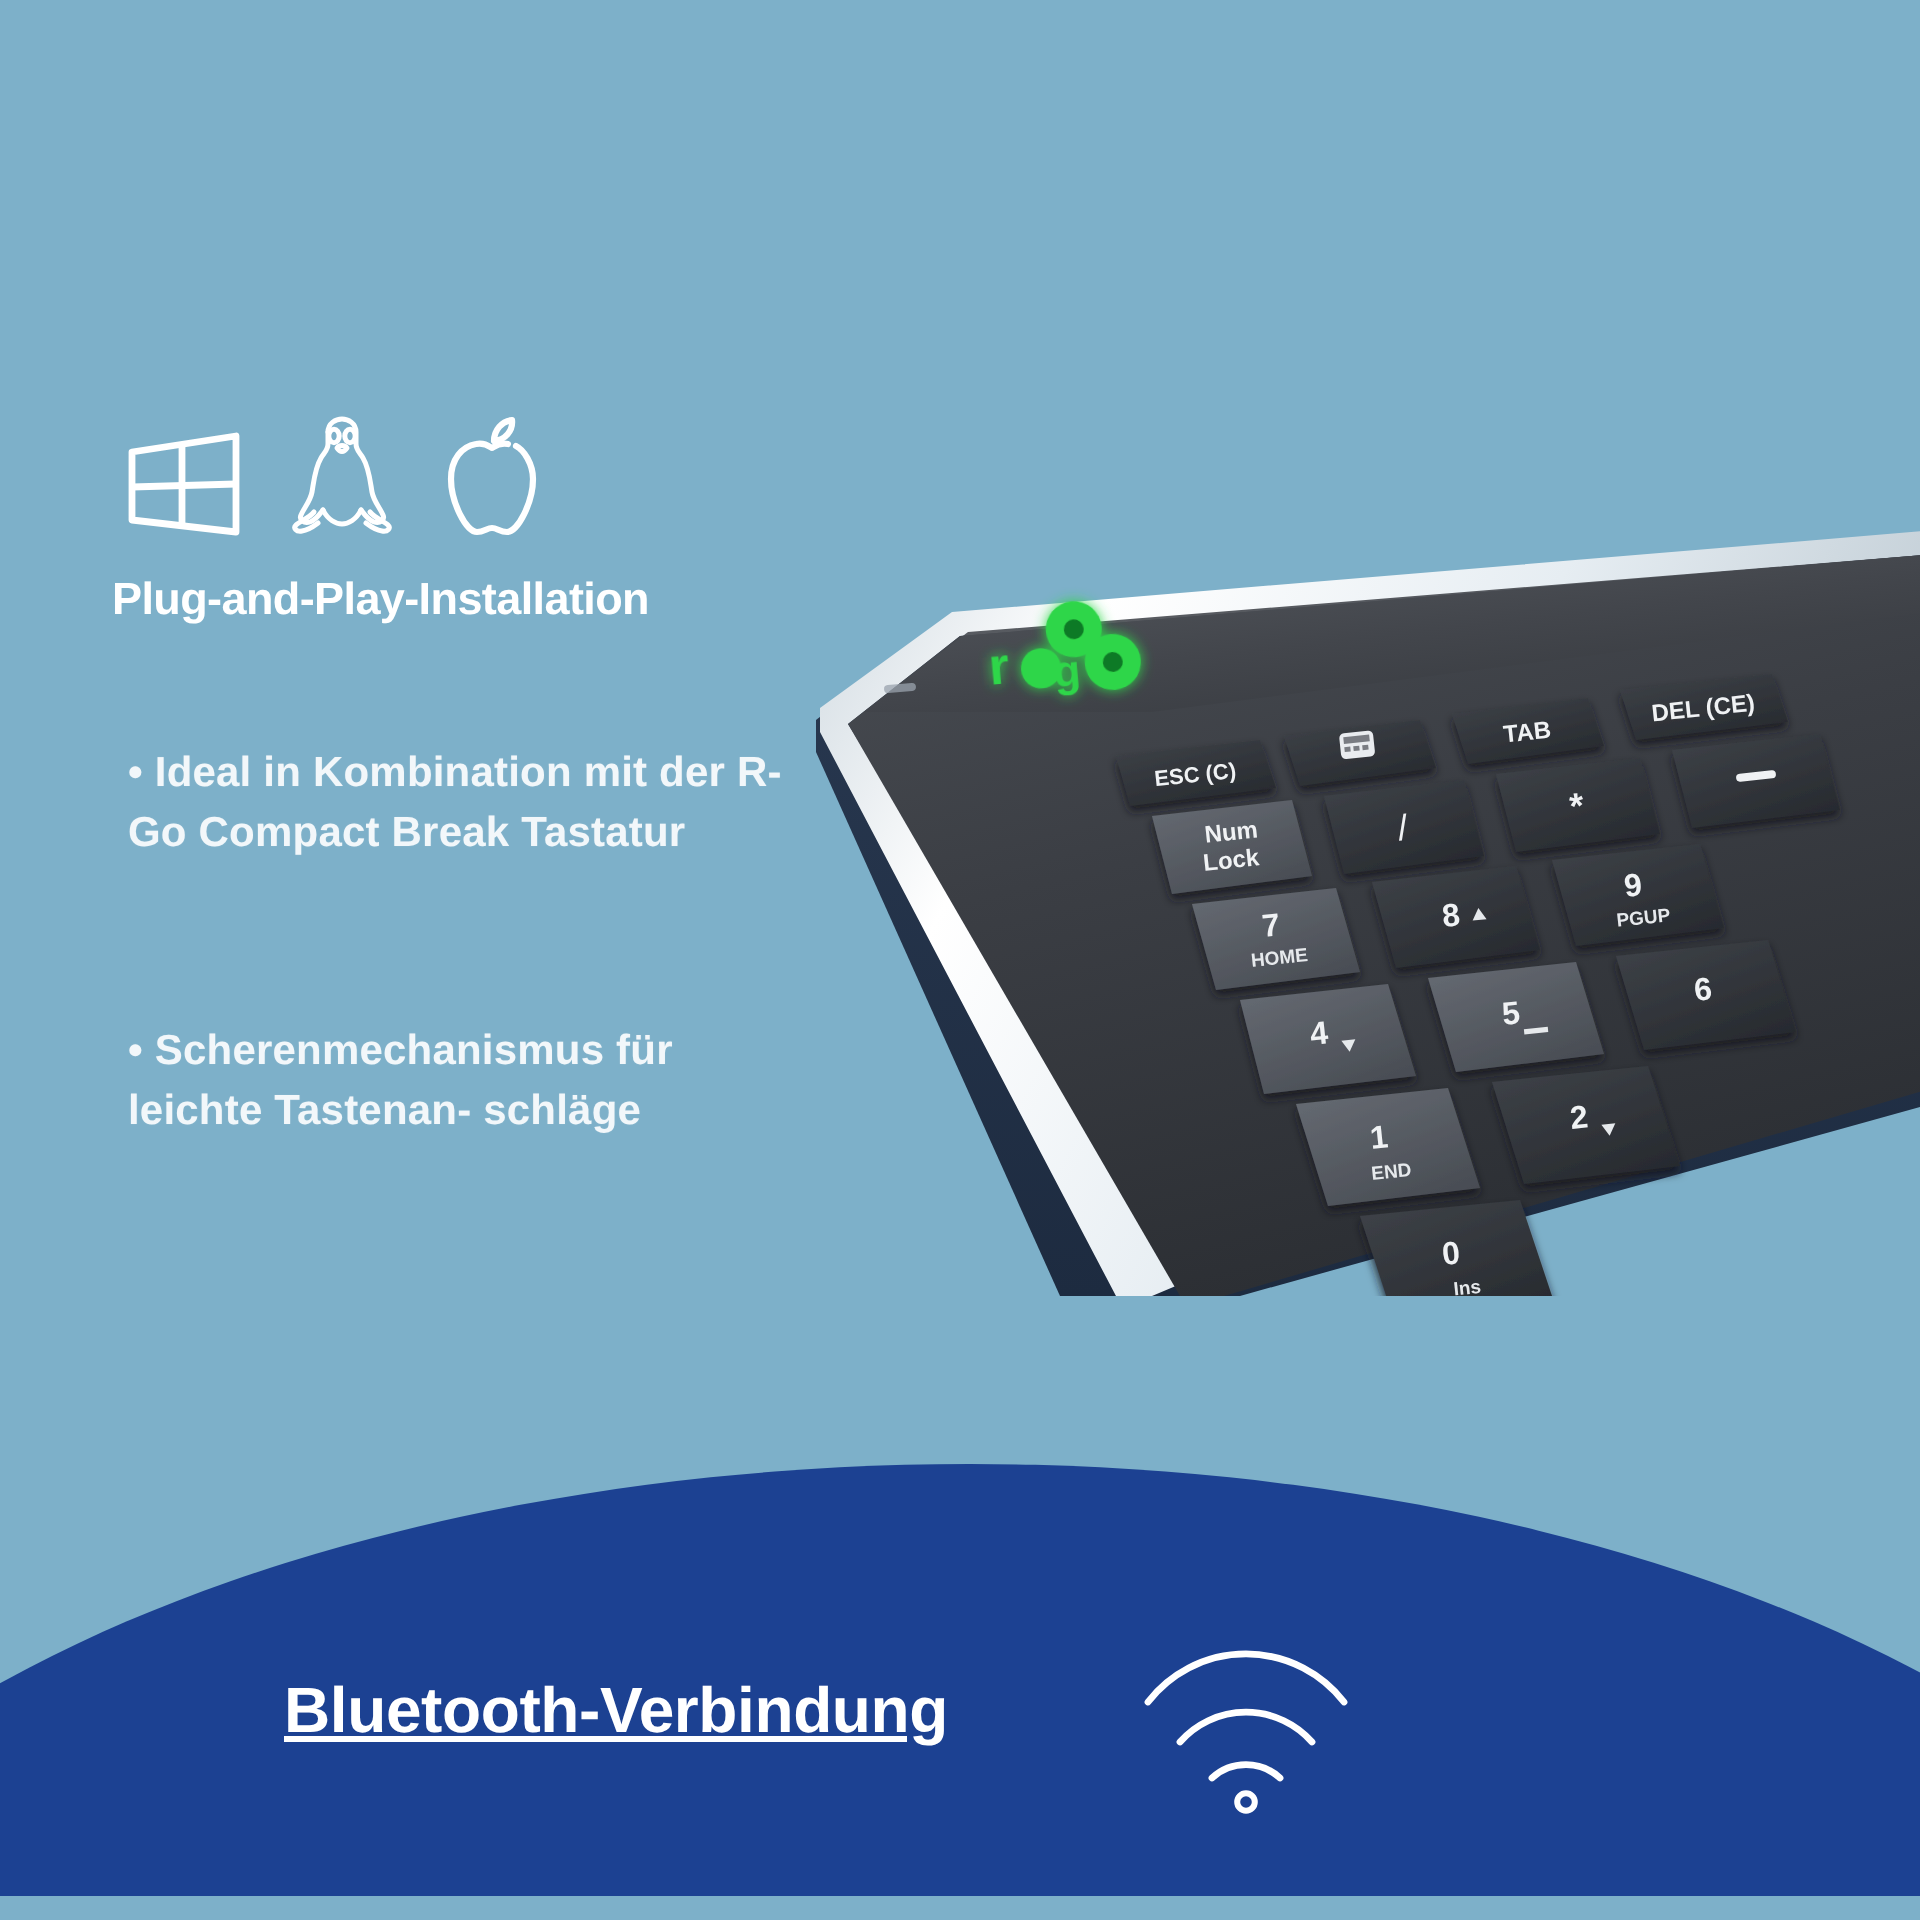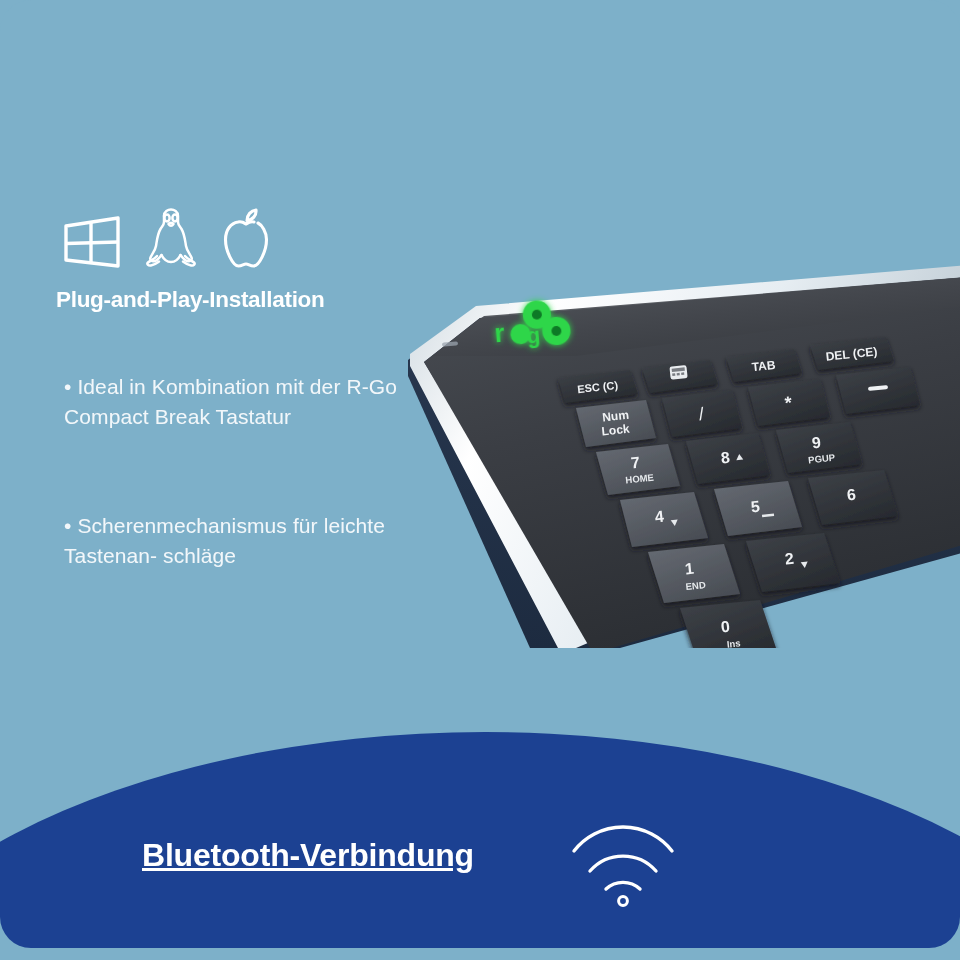--- a/index.html
+++ b/index.html
@@ -7,21 +7,20 @@
     width:960px;height:960px;
     font-family:"Liberation Sans",sans-serif;
     background:#7db0c9;
     overflow:hidden;
     position:relative;
   }
   #stage{
     position:absolute;left:0;top:0;width:960px;height:948px;
     background:#7db0c9;
     overflow:hidden;
-    border-radius:31px;
   }
 
   
   #os-row{
     position:absolute;left:62px;top:198px;
     width:220px;height:72px;
     display:flex;align-items:flex-end;gap:22px;
   }
   .os-ico{display:block;}
 
@@ -35,21 +34,21 @@
     white-space:nowrap;
   }
 
   
   .bullet{
     position:absolute;
     left:64px;
     color:#f2f7fa;
     font-size:21px;
     line-height:29.5px;
-    font-weight:400;
+    font-weight:700;
     letter-spacing:.1px;
     width:340px;
     text-shadow:0 0 1px rgba(255,255,255,.15);
   }
   #bullet-0{top:372px;}
   #bullet-1{top:487px;margin-top:24px;}
 
   
   #banner{
     position:absolute;

